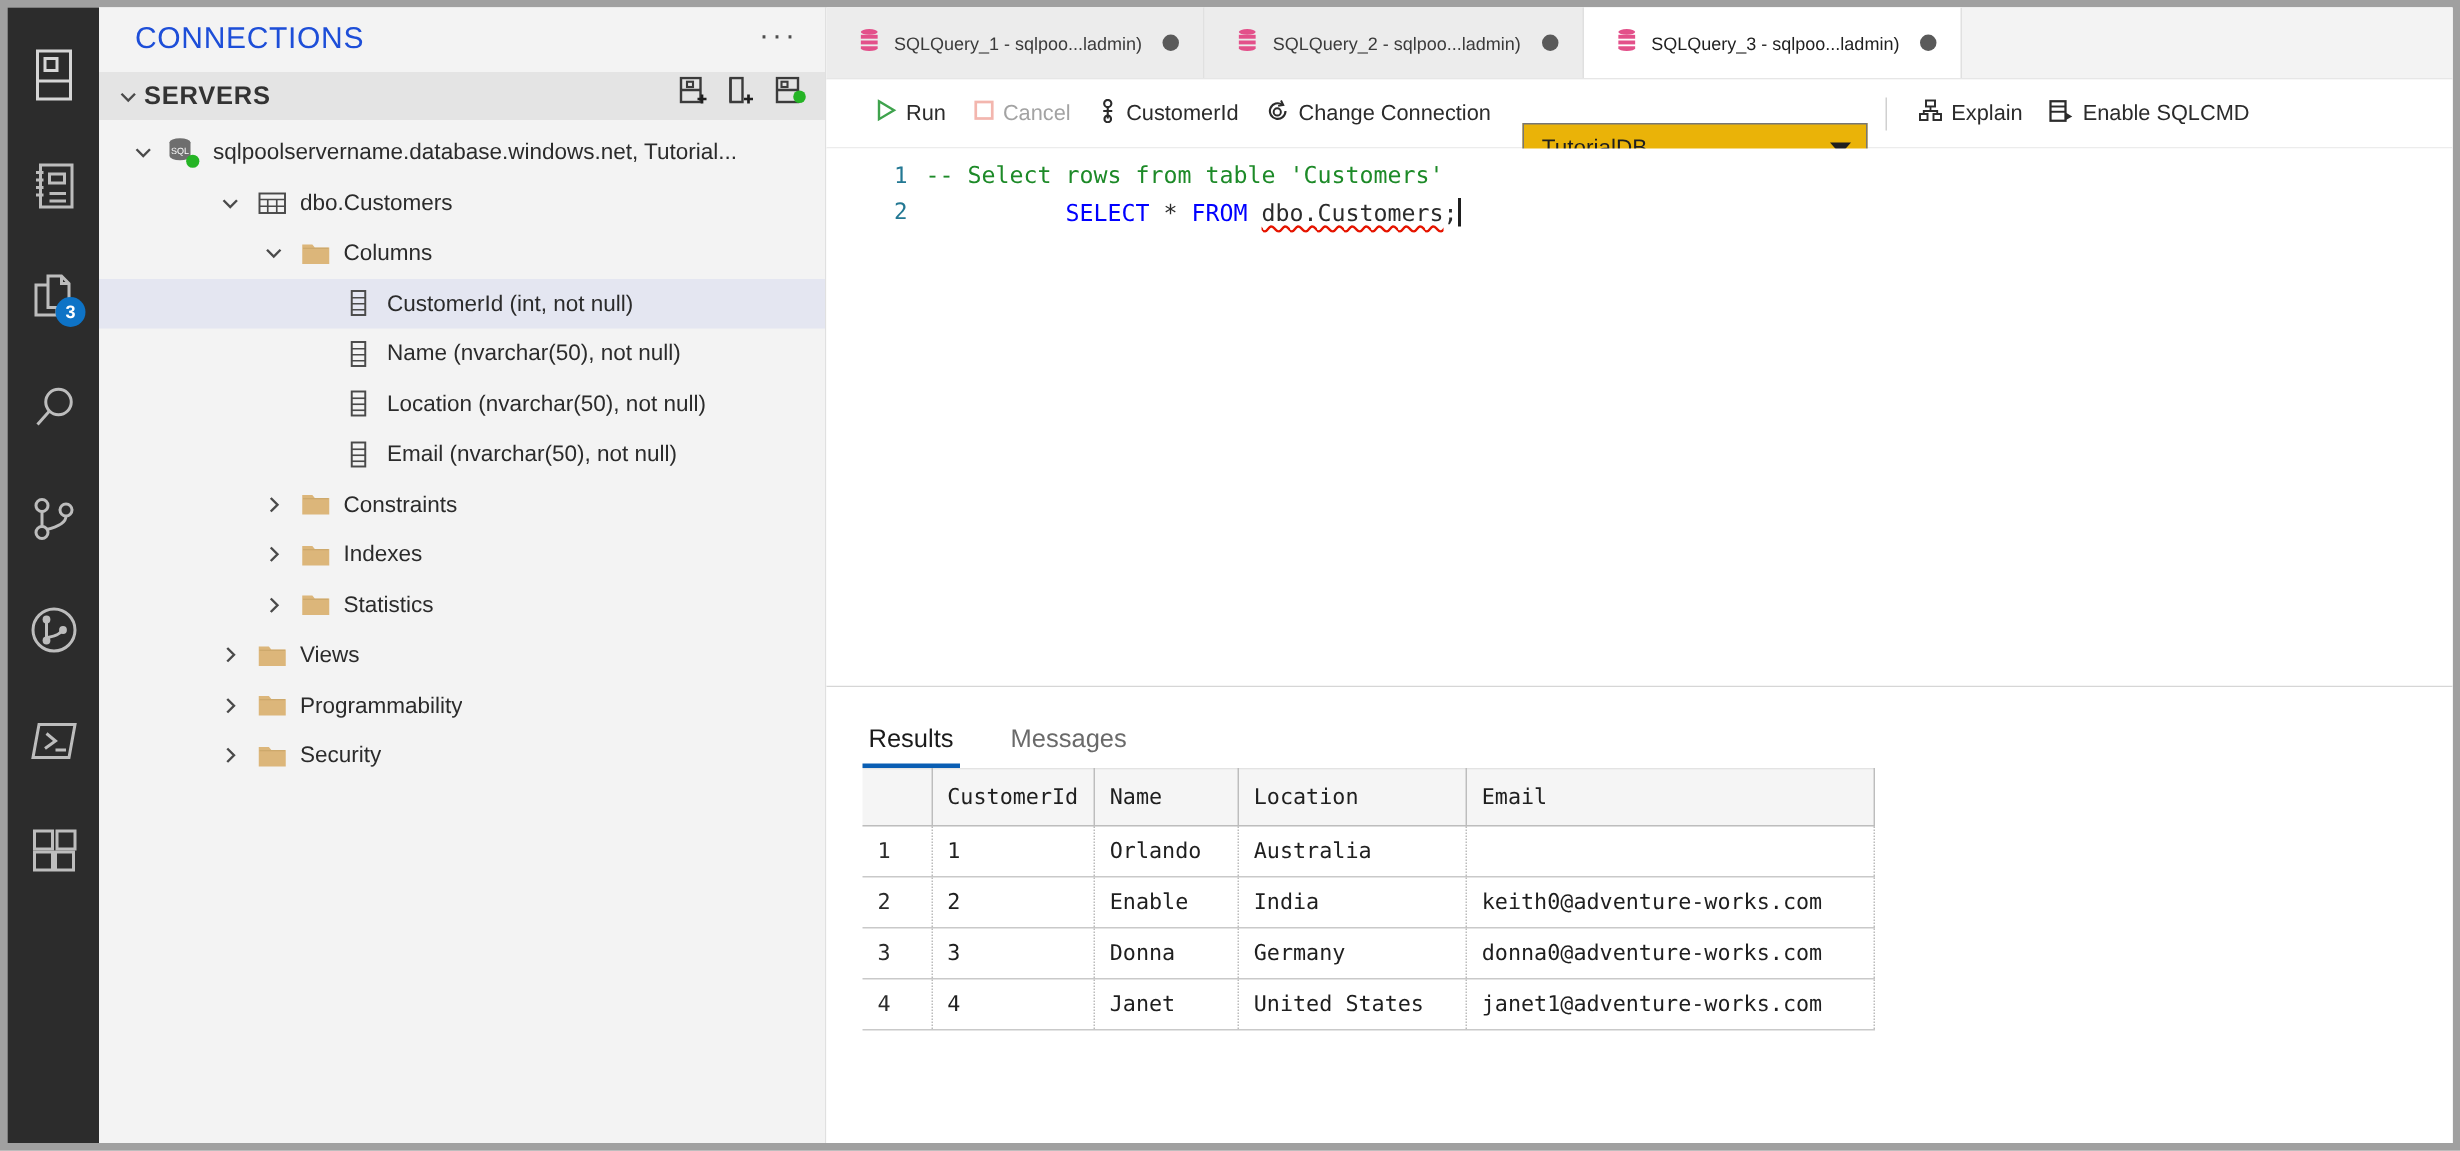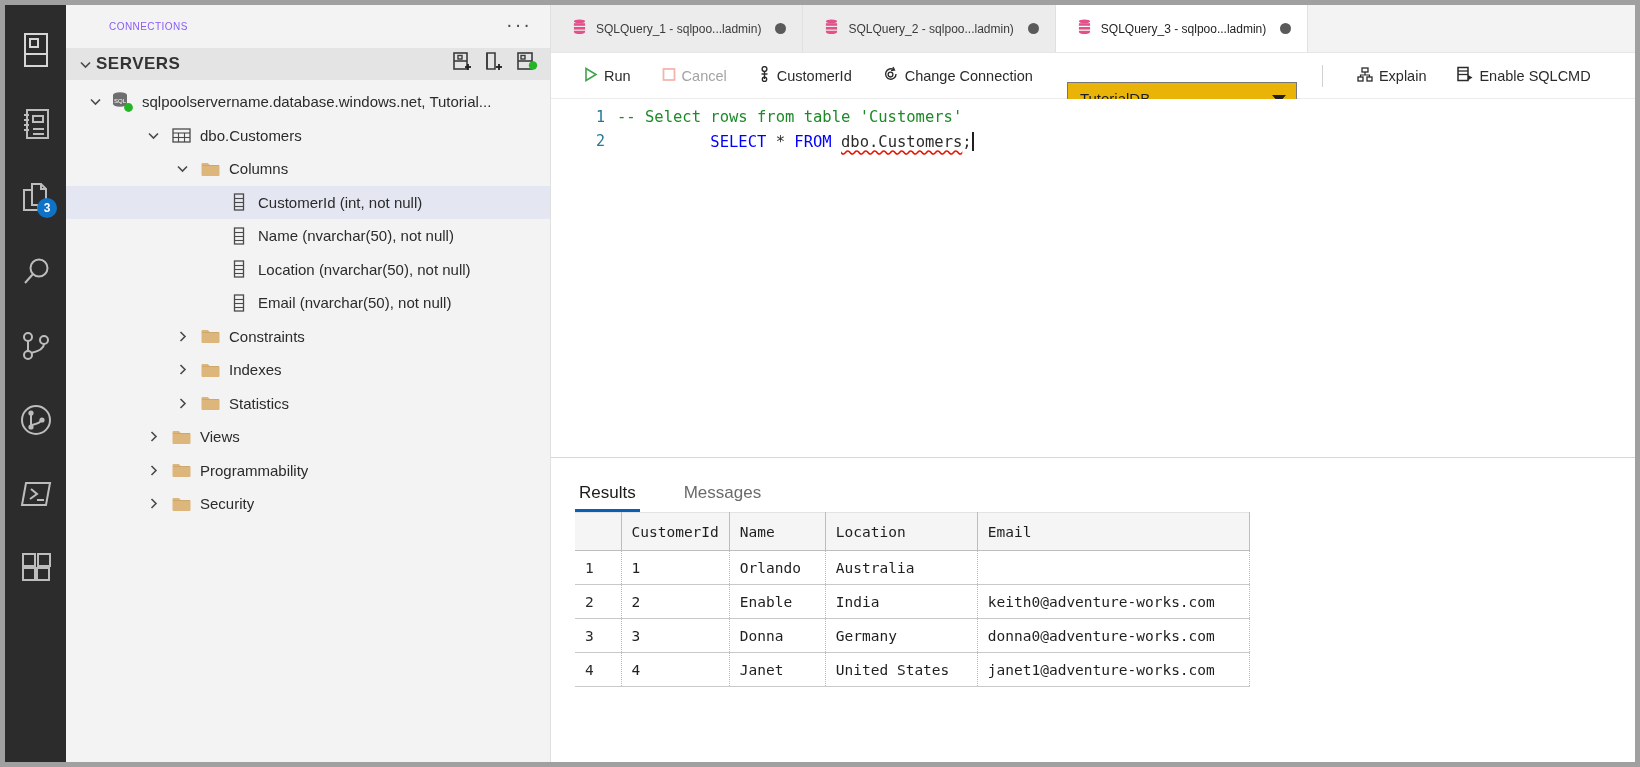--- a/index.html
+++ b/index.html
@@ -56,25 +56,24 @@
     display: flex; flex-direction: column;
     border-right: 1px solid #e0e0e0;
   }
   .sidebar-header {
     height: 43px;
     display: flex; align-items: center;
     padding: 0 18px 0 24px;
     background: #f3f3f3;
   }
   .sidebar-title {
-    font-size: 10px;
-    color: #8b5cf6;
+    font-size: 20px;
+    color: #1d4ed8;
     letter-spacing: 0.45px;
     flex: 1;
-    margin-left: 19px;
   }
   .ellipsis-btn {
     color: #4d4d4d;
     font-size: 20px;
     letter-spacing: 2px;
     cursor: pointer;
     line-height: 10px;
     padding-bottom: 6px;
   }
   .servers-bar {
@@ -137,21 +136,21 @@
   .tab-dirty {
     width: 11px; height: 11px; border-radius: 50%;
     background: #5a5a5a; flex: 0 0 11px; margin-left: 4px;
   }
   .db-ico { flex: 0 0 13px; }
 
   .toolbar {
     height: 46px;
     display: flex; align-items: center;
     padding-left: 24px;
-    gap: 13px;
+    gap: 0px;
     background: #fff;
     border-bottom: 1px solid #ececec;
   }
   .tb-btn {
     display: flex; align-items: center; gap: 6px;
     font-size: 14.5px;
     color: #2b2b2b;
     padding: 4px 9px;
     cursor: pointer;
     white-space: nowrap;
@@ -218,21 +217,21 @@
   .resultzone {
     flex: 0 0 305px;
     border-top: 1px solid #d6d6d6;
     background: #fff;
     display: flex; flex-direction: column;
   }
   .restabs {
     height: 54px;
     display: flex; align-items: flex-end;
     padding-left: 24px;
-    gap: 40px;
+    gap: 30px;
   }
   .restab {
     font-size: 17px;
     color: #6a6a6a;
     padding: 0 4px 9px 4px;
     cursor: pointer;
     position: relative;
   }
   .restab.active { color: #1b1b1b; }
   .restab.active::after {

